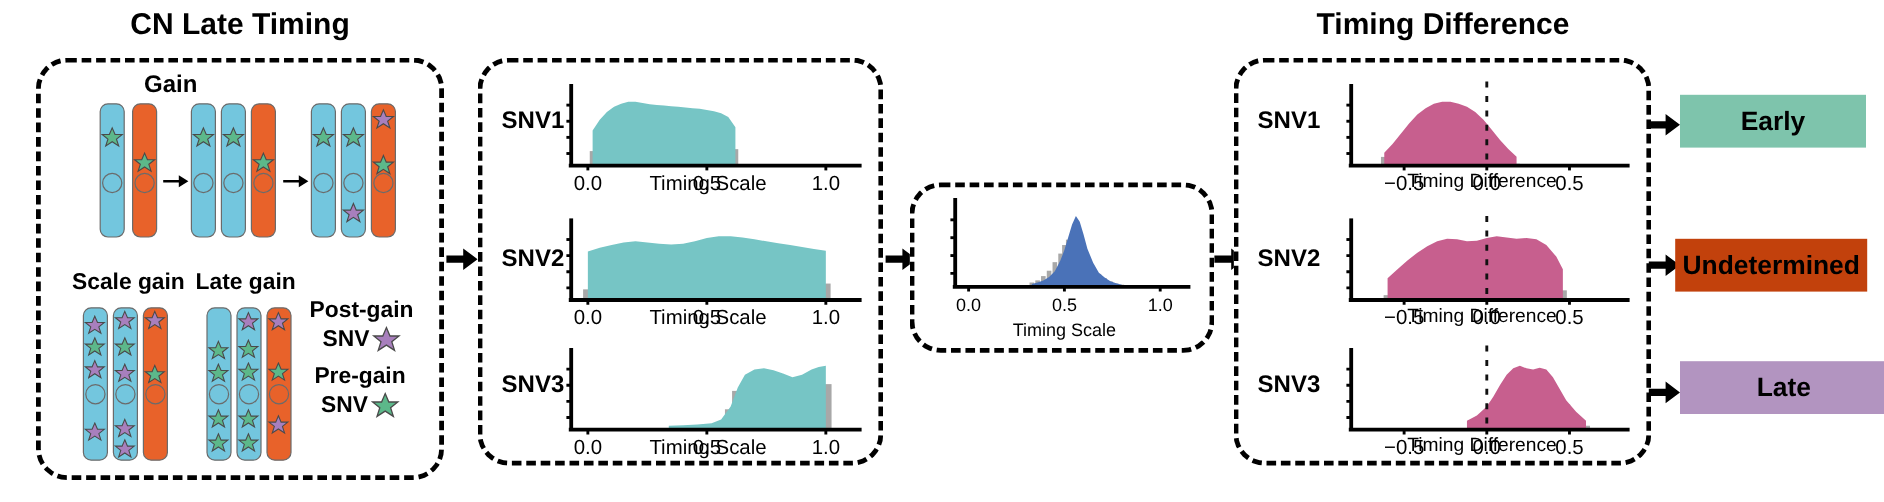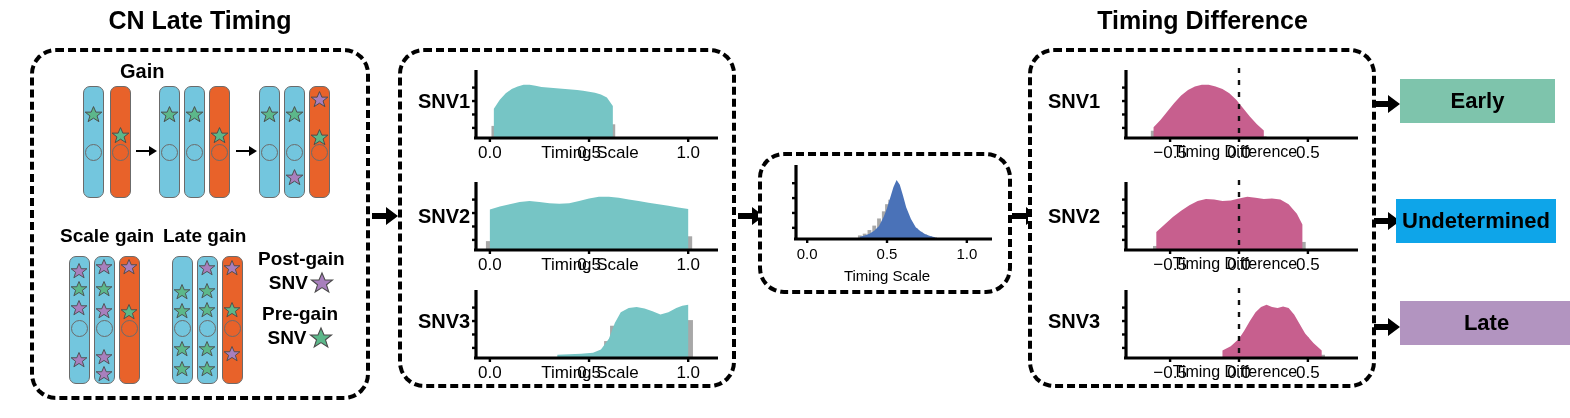--- a/index.html
+++ b/index.html
@@ -601,17 +601,17 @@
       </svg>
   </div>
   <div class="arrow" style="left:1374px;top:316px;">
     <svg width="26" height="22" viewBox="0 0 26 22">
         <path d="M0 8h14V2l12 9-12 9v-6H0z" fill="#000"></path>
       </svg>
   </div>
 
   <div class="catbox" style="left:1400px;top:79px;width:155px;height:44px;background:#7ec4ac;font-size:22px;">Early</div>
 
-  <div class="catbox" style="left:1396px;top:199px;width:160px;height:44px;background:#0ea5e9;font-size:22px;">Undetermined</div>
+  <div class="catbox" style="left:1396px;top:199px;width:160px;height:44px;background:#c2410c;font-size:22px;">Undetermined</div>
 
   <div class="catbox" style="left:1400px;top:301px;width:173px;height:44px;background:#b294c0;font-size:22px;">Late</div>
 
 </div>
 
 </body></html>

